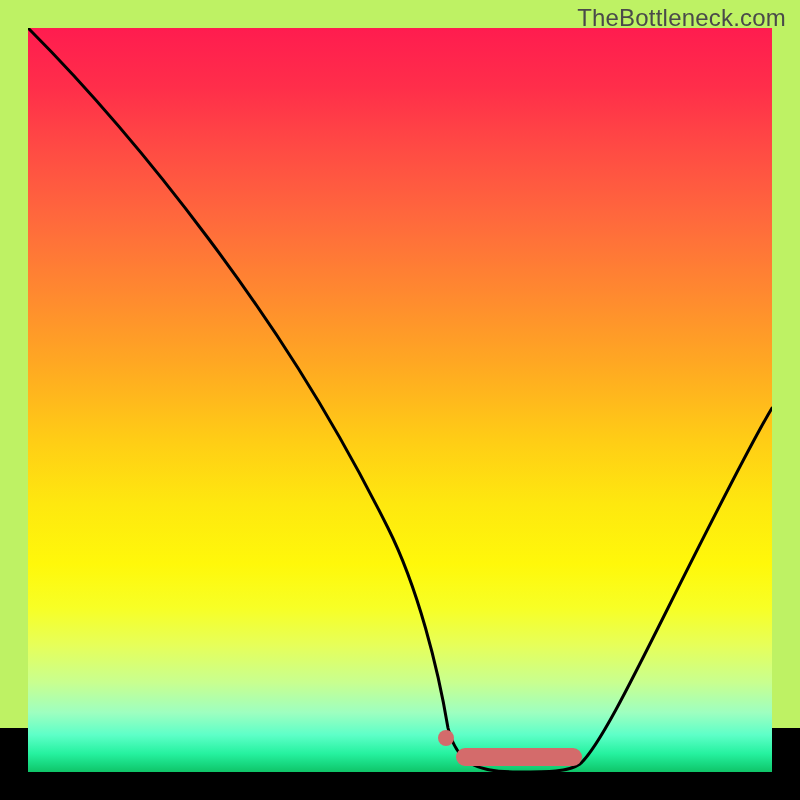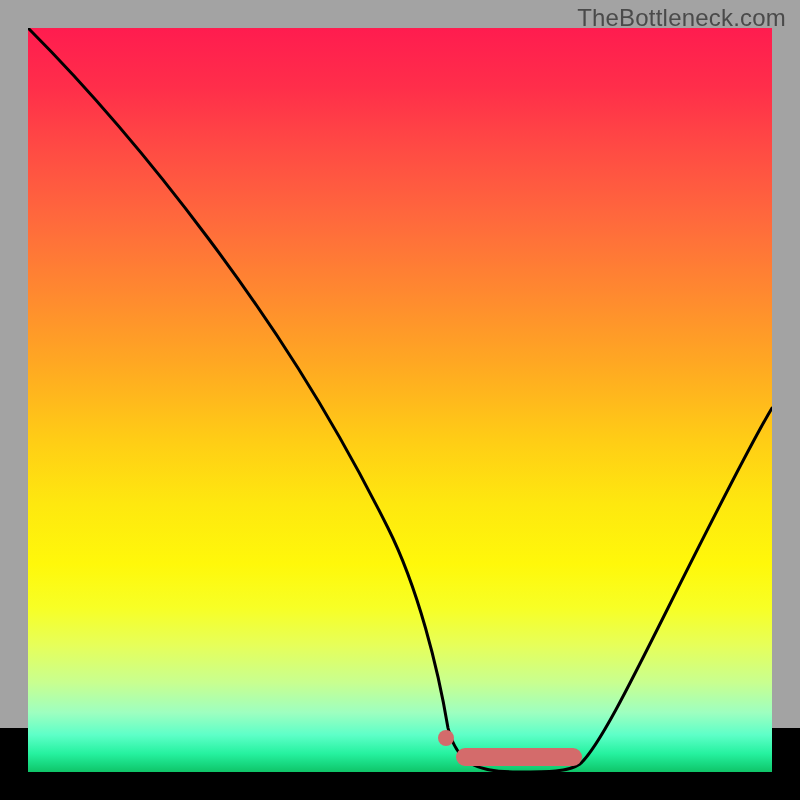--- a/index.html
+++ b/index.html
@@ -1,16 +1,16 @@
 <!DOCTYPE html>
 <html><head>
 <meta charset="utf-8">
 <style>
 html,body{margin:0;padding:0;width:800px;height:800px;background:#000;font-family:Arial,Helvetica,sans-serif}
-.frame{position:relative;width:800px;height:728px;background:#a3a3a3}
+.frame{position:relative;width:800px;height:728px;background:#bef264}
 .watermark{position:absolute;top:4px;right:14px;color:#4a4a4a;font-size:24px;font-weight:400;letter-spacing:0.2px}
 .plot{position:absolute;left:28px;top:28px;width:744px;height:744px;overflow:hidden}
 .gradient{position:absolute;inset:0;background:linear-gradient(to bottom,
   #ff1c4f 0%,
   #ff2e4a 8%,
   #ff4a44 16%,
   #ff6a3c 26%,
   #ff8a2f 36%,
   #ffab21 46%,
   #ffcf15 56%,

